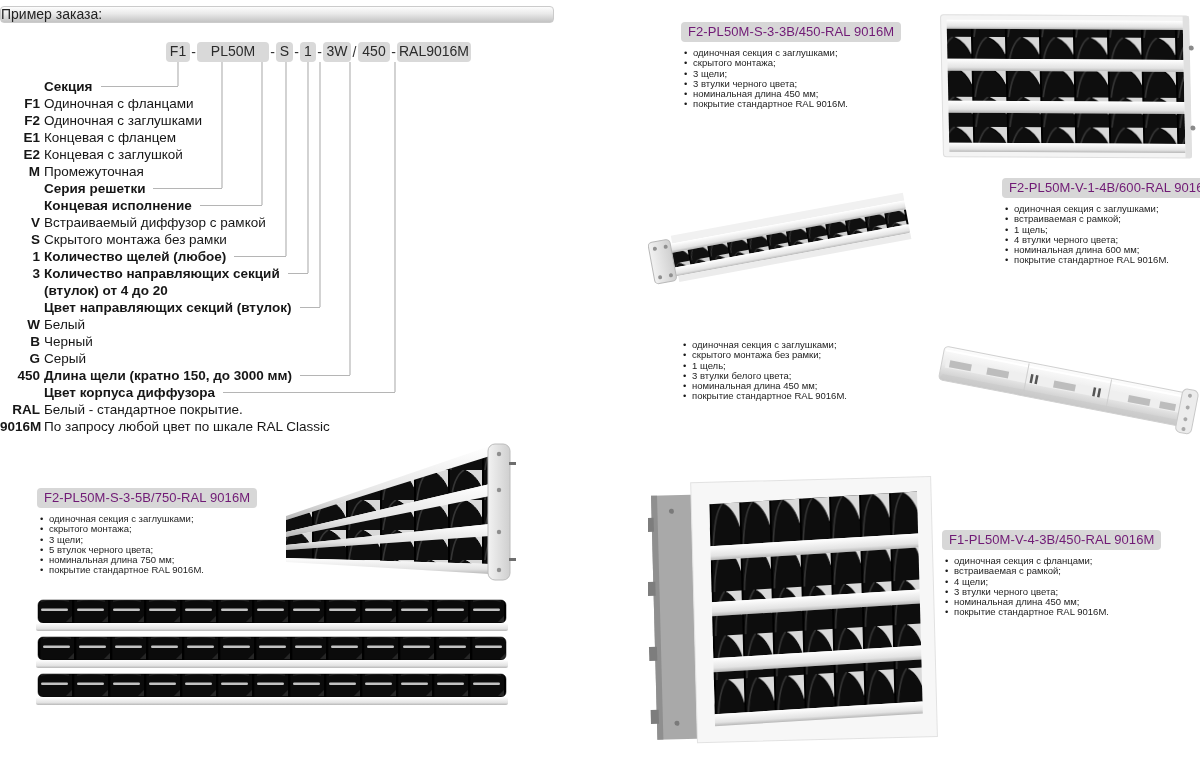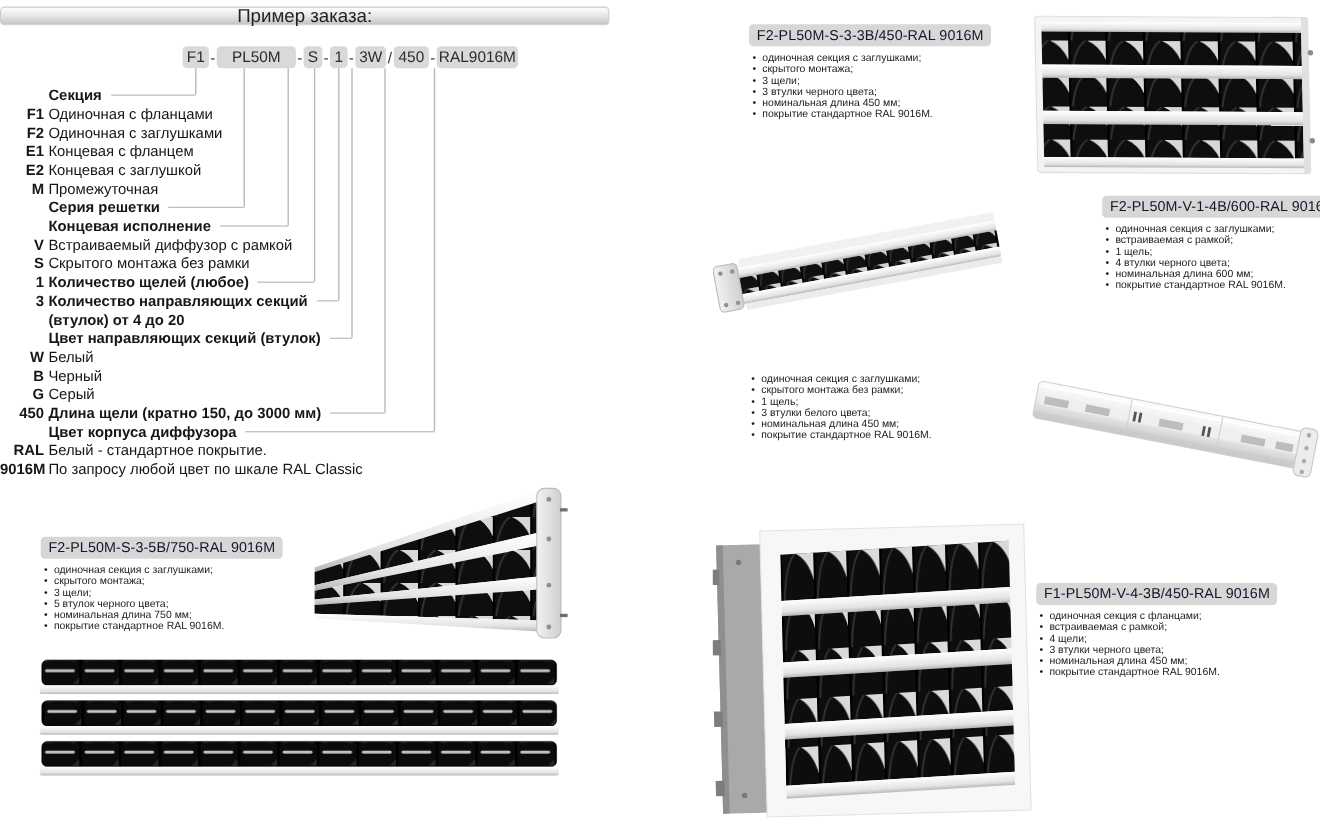--- a/index.html
+++ b/index.html
@@ -4,21 +4,21 @@
 <style>
   html,body{margin:0;padding:0;background:#fff;}
   body{width:1200px;height:757px;position:relative;overflow:hidden;
        font-family:"Liberation Sans", sans-serif;color:#1c1c1c;}
   #page{position:absolute;inset:0;}
 
   
   .hbar{position:absolute;left:0;top:6px;width:552px;height:15px;
         background:linear-gradient(180deg,#fdfdfd 0%,#e9e9e9 45%,#c4c4c4 100%);
         border:1px solid #cbcbcb;border-radius:4px;
-        text-align:center;font-size:17px;line-height:15px;color:#222;}
+        text-align:left;font-size:14px;line-height:15px;color:#222;}
 
   
   .code-row{position:absolute;left:166px;top:42px;display:flex;align-items:center;
             font-size:14px;color:#2b2b2b;}
   .cbadge{background:#d9d9d9;border-radius:4px;text-align:center;
           padding:2px 0 3px;line-height:15px;}
   .csep{width:7px;text-align:center;color:#333;}
 
   
   .connectors{position:absolute;left:0;top:0;pointer-events:none;}
@@ -27,21 +27,21 @@
   .legend{position:absolute;left:0;top:78px;font-size:13.5px;color:#161616;}
   .lrow{display:flex;align-items:center;line-height:17px;height:17px;white-space:nowrap;}
   .pfx{flex:0 0 40px;width:40px;text-align:right;font-weight:bold;}
   .lbl{margin-left:4px;}
   .bold{font-weight:bold;}
   .conn{flex:1;min-width:6px;height:0;border-top:1px solid #b5b5b5;margin-left:8px;}
 
   
   .pblock{position:absolute;width:252px;}
   .pcode{display:inline-block;background:#d7d7d7;border-radius:4px;
-         padding:2px 7px 3px;font-size:13px;color:#0f172a;letter-spacing:.1px;white-space:nowrap;}
+         padding:2px 7px 3px;font-size:13px;color:#701a75;letter-spacing:.1px;white-space:nowrap;}
   .pblock ul{margin:6px 0 0 1px;padding:0;list-style:none;}
   .pblock li{position:relative;padding-left:11px;font-size:9.5px;line-height:10.3px;color:#1c1c1c;}
   .pblock li::before{content:"•";position:absolute;left:2px;top:0;}
 
   .pimg{position:absolute;}
 </style>
 </head>
 <body>
 
 <svg width="0" height="0" style="position:absolute" aria-hidden="true">

